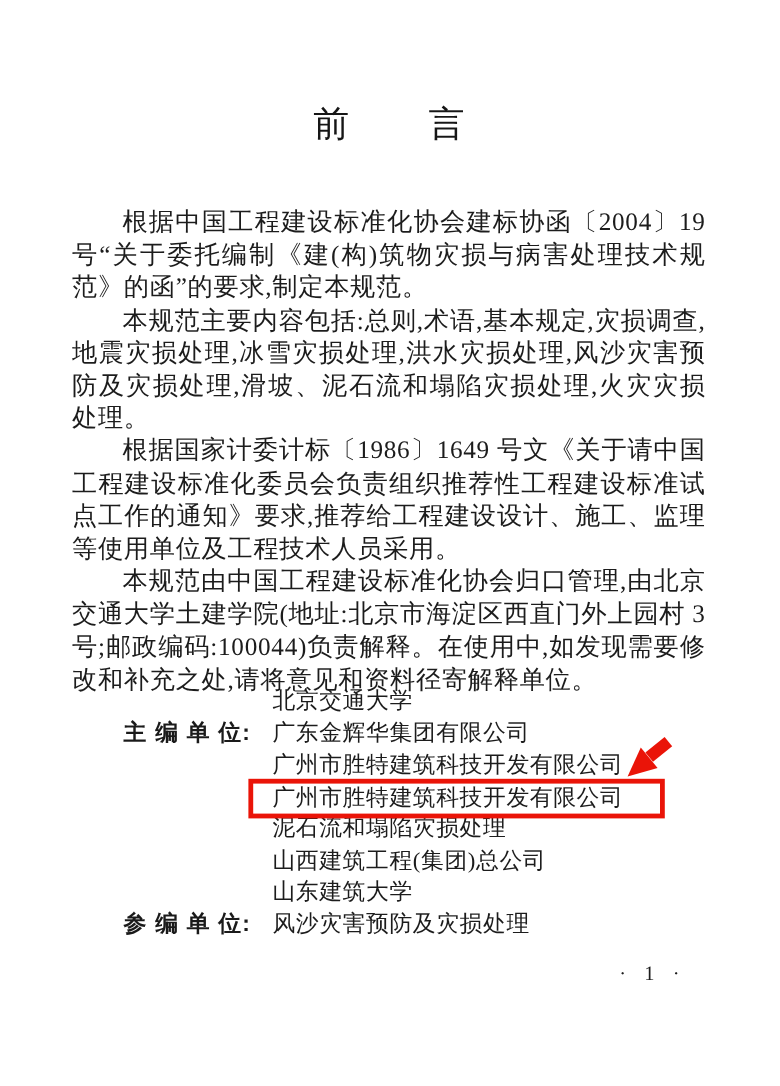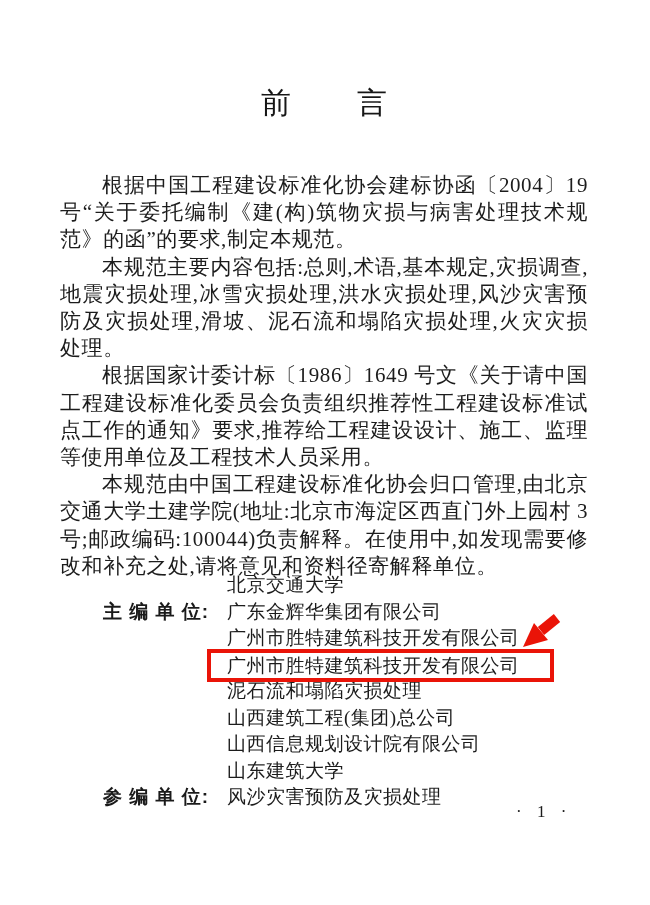--- a/index.html
+++ b/index.html
@@ -136,21 +136,20 @@
 
     <div class="unit-row">
       <div class="unit-label">参 编 单 位:</div>
       <div class="unit-names">
         <div class="unit-name">广州市胜特建筑科技开发有限公司</div>
         <div class="unit-name highlighted">
           <span class="highlight-box">广州市胜特建筑科技开发有限公司</span>
         </div>
         <div class="unit-name">泥石流和塌陷灾损处理</div>
         <div class="unit-name">山西建筑工程(集团)总公司</div>
-        <div class="unit-name">山西信息规划设计院有限公司</div>
         <div class="unit-name">山东建筑大学</div>
         <div class="unit-name">风沙灾害预防及灾损处理</div>
       </div>
     </div>
 
   </div>
 
   <div class="arrow-wrap">
     <svg width="42" height="42" viewBox="0 0 42 42" xmlns="http://www.w3.org/2000/svg">
       <line x1="38" y1="5" x2="22" y2="18" stroke="#ea1408" stroke-width="10"></line>

